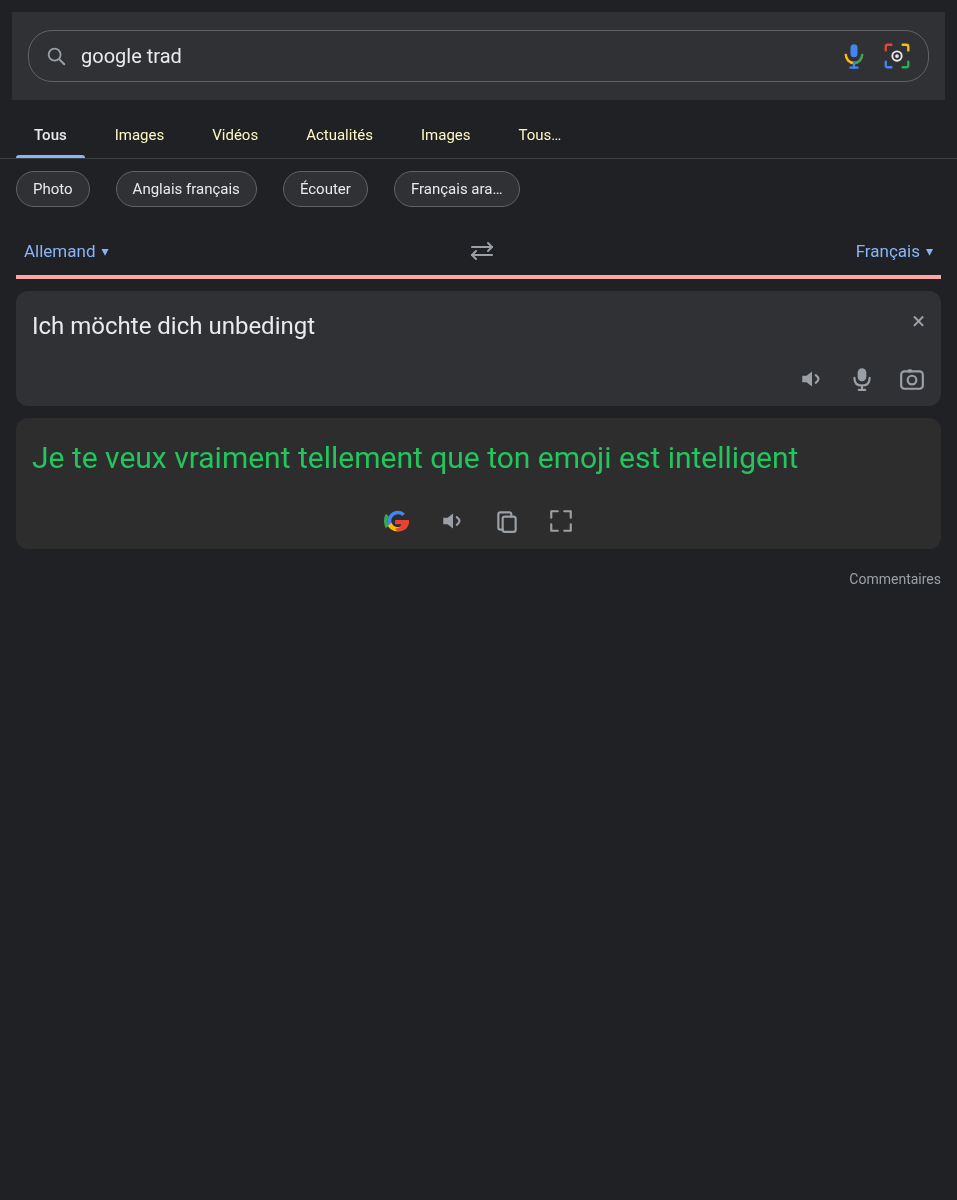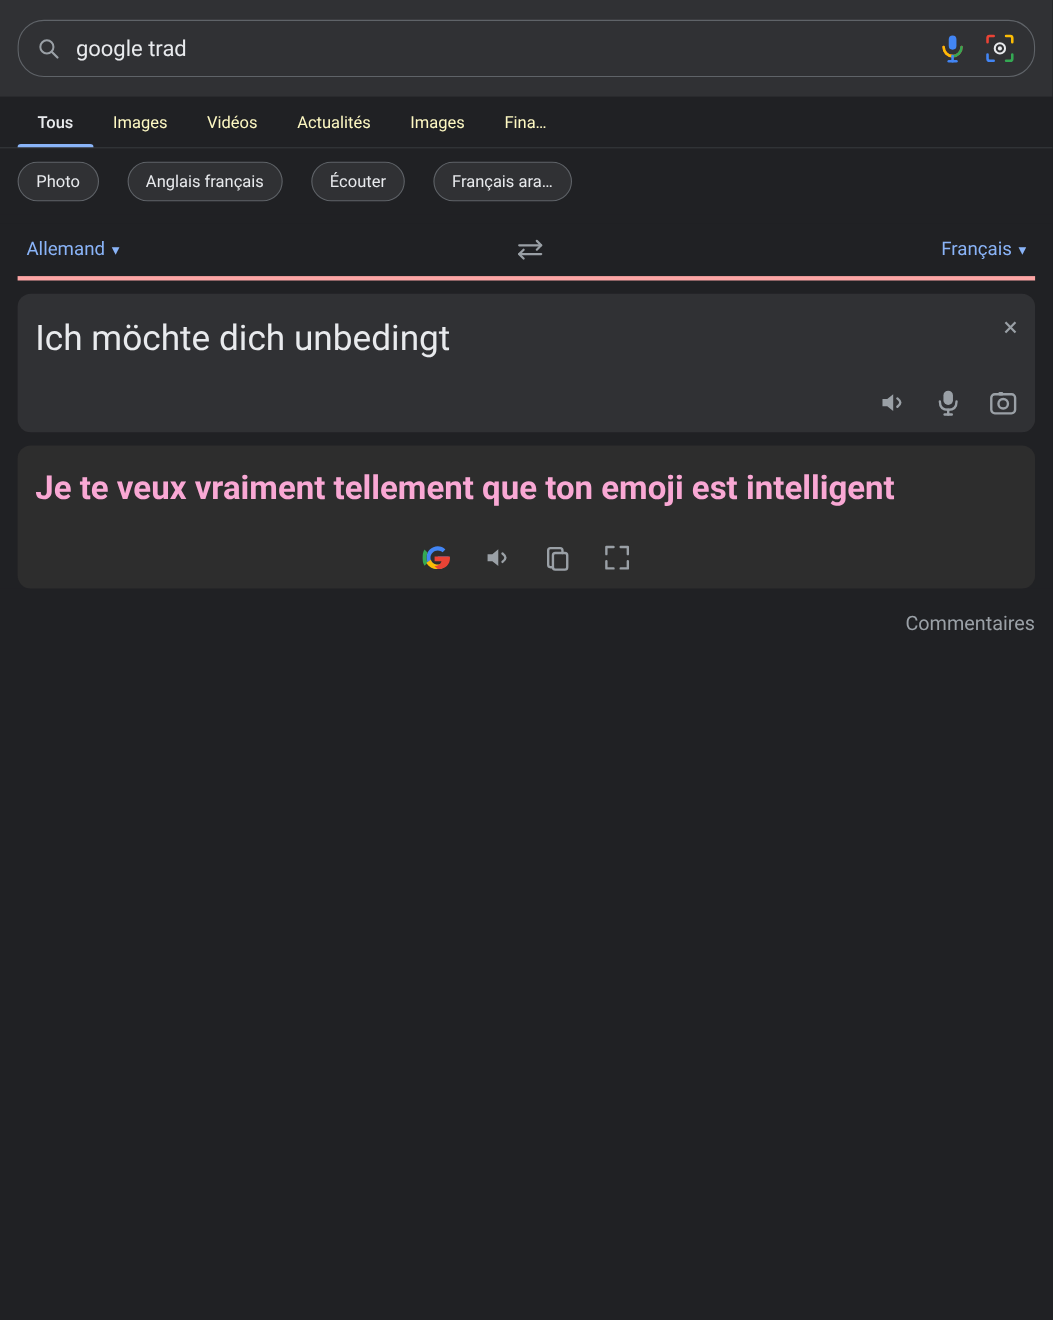--- a/index.html
+++ b/index.html
@@ -13,21 +13,21 @@
     }
 
     
     .search-bar-area {
       background-color: #303134;
       padding: 12px 16px;
       display: flex;
       align-items: center;
       gap: 12px;
       border-radius: 0;
-      margin: 0;
+      margin: 12px;
       padding-top: 18px;
       padding-bottom: 18px;
     }
 
     .search-bar {
       background-color: #303134;
       border-radius: 24px;
       display: flex;
       align-items: center;
       flex: 1;
@@ -69,21 +69,21 @@
       width: 30px;
       height: 30px;
     }
 
     
     .tabs-area {
       background-color: #202124;
       display: flex;
       align-items: center;
       padding: 0 16px;
-      gap: 0;
+      gap: 12px;
       border-bottom: 1px solid #3c4043;
       overflow: hidden;
     }
 
     .tab {
       padding: 14px 18px;
       font-size: 15px;
       color: #fef9c3;
       cursor: pointer;
       white-space: nowrap;
@@ -168,21 +168,21 @@
     
     .source-box {
       background-color: #303134;
       border-radius: 12px;
       padding: 20px 16px 14px 16px;
       margin-top: 12px;
       position: relative;
     }
 
     .source-text {
-      font-size: 32px;
+      font-size: 24px;
       color: #e8eaed;
       font-weight: 400;
       line-height: 1.3;
       padding-right: 40px;
     }
 
     .clear-btn {
       position: absolute;
       top: 16px;
       right: 16px;
@@ -209,22 +209,22 @@
     
     .result-box {
       background-color: #2d2d2d;
       border-radius: 12px;
       padding: 20px 16px 14px 16px;
       margin-top: 12px;
     }
 
     .result-text {
       font-size: 30px;
-      color: #f9a8d4;
-      font-weight: 700;
+      color: #22c55e;
+      font-weight: 400;
       line-height: 1.35;
     }
 
     .result-actions {
       display: flex;
       align-items: center;
       justify-content: center;
       gap: 28px;
       margin-top: 20px;
       padding-top: 8px;
@@ -239,21 +239,21 @@
     
     .commentaires-area {
       display: flex;
       justify-content: flex-end;
       padding: 14px 16px;
       margin-top: 8px;
     }
 
     .commentaires-link {
       color: #9aa0a6;
-      font-size: 18px;
+      font-size: 14px;
       cursor: pointer;
     }
 
     
     .google-g {
       width: 28px;
       height: 28px;
     }
   </style>
 </head>
@@ -292,21 +292,21 @@
     </div>
   </div>
 </div>
 
 <div class="tabs-area">
   <div class="tab active">Tous</div>
   <div class="tab">Images</div>
   <div class="tab">Vidéos</div>
   <div class="tab">Actualités</div>
   <div class="tab">Images</div>
-  <div class="tab">Fina…</div>
+  <div class="tab">Tous…</div>
 </div>
 
 <div class="chips-area">
   <div class="chip">Photo</div>
   <div class="chip">Anglais français</div>
   <div class="chip">Écouter</div>
   <div class="chip">Français ara…</div>
 </div>
 
 <div class="translator-widget">

